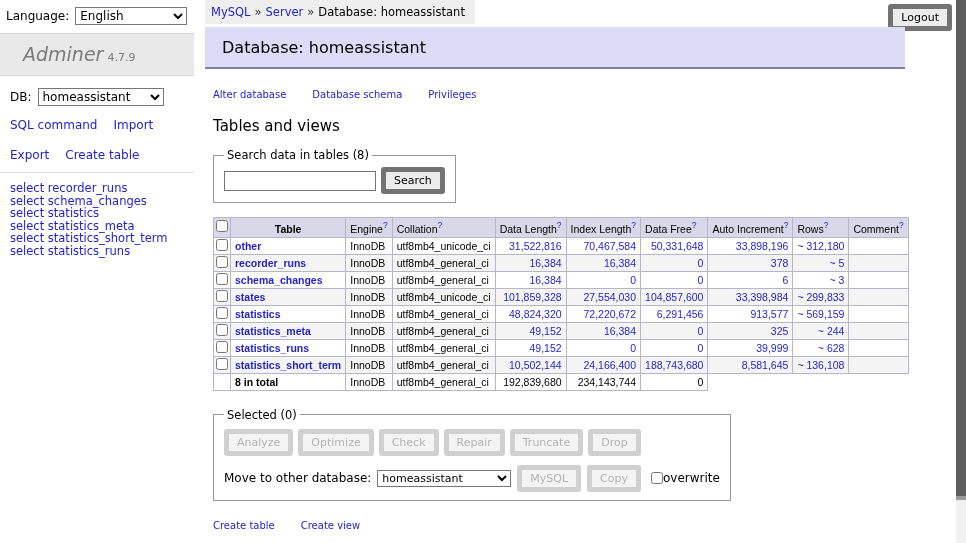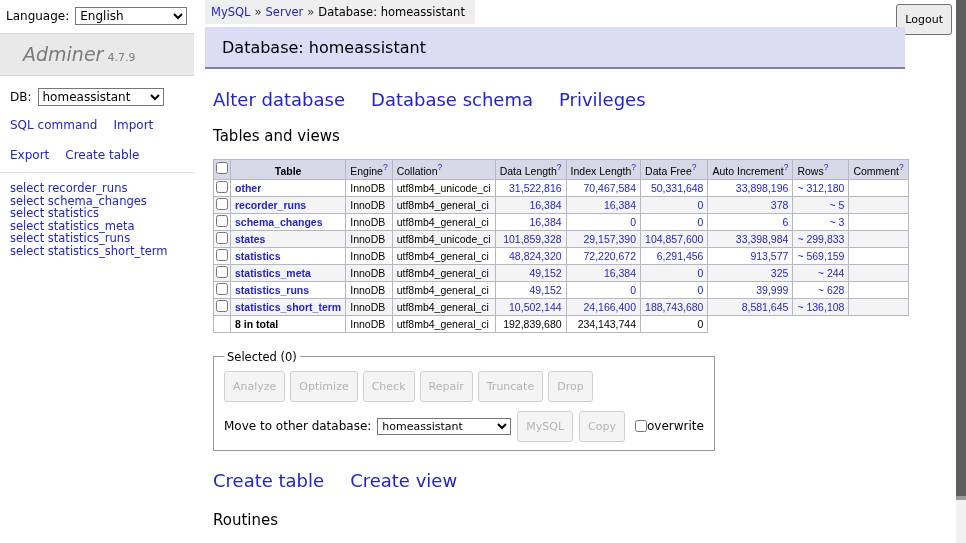--- a/index.html
+++ b/index.html
@@ -26,30 +26,30 @@
                   padding:10px 10px 0; width:178px; font-size:12px;gap:16px; }
   hr.side { border:0; border-top:1px solid #ddd; margin:10px 0 8px; }
   .table-links { padding:1px 10px; }
   .table-links a { display:block; font-size:11.5px; line-height:12.6px; }
 
   
   .breadcrumb { position:absolute; left:205px; top:0; background:#efefef;
                 padding:5px 10px 5px 6px; font-size:11.5px; white-space:nowrap; }
   .crumb-sep { color:#333; margin:0 4px; }
   .logout-btn { position:absolute; top:4px; right:14px; }
-  .btn { font-family:inherit; font-size:11px; padding:8px 8px; background:#ececec;
-         border:1px solid #737373; border-radius:3px; color:#000; cursor:pointer; }
+  .btn { font-family:inherit; font-size:11px; padding:2px 8px; background:#ececec;
+         border:5px solid #737373; border-radius:3px; color:#000; cursor:pointer; }
   .btn.disabled { color:#b4b4b4; border-color:#d0d0d0; background:#f4f4f4; cursor:default; }
 
   
   .main { position:absolute; left:205px; top:22px; width:700px; }
   h2.page-title { margin:5px 0 0; background:#dcdcf7; border-bottom:2px solid #7f7f9f;
                   padding:11px 0 10px 17px; font-size:16px; font-weight:normal; }
   .content { padding-left:8px; }
-  .link-row { display:flex; gap:26px; font-size:18px; }
+  .link-row { display:flex; gap:26px; font-size:10px; }
   .nav-links { margin-top:20px; }
   h3 { font-weight:normal; font-size:15px; margin:17px 0 0; }
   fieldset { border:1px solid #999; padding:3px 10px 8px; margin:13px 0 0; width:fit-content; }
   legend { font-size:11.5px; padding:0 3px; }
   .search-row { display:flex; align-items:center; gap:5px; margin-top:2px; }
   .search-input { width:152px; padding:2px 3px; border:1px solid #767676; font-size:12px; font-family:inherit; }
 
   
   table.db-table { margin-top:14px; border-collapse:collapse; table-layout:fixed;
                    font-family:"Liberation Sans", sans-serif; }
@@ -109,22 +109,22 @@
       <a href="#">Export</a>
       <a href="#">Create table</a>
     </div>
   <hr class="side">
   <div class="table-links">
 
       <a href="#">select recorder_runs</a>
       <a href="#">select schema_changes</a>
       <a href="#">select statistics</a>
       <a href="#">select statistics_meta</a>
+      <a href="#">select statistics_short_term</a>
       <a href="#">select statistics_runs</a>
-      <a href="#">select statistics_short_term</a>
     </div>
 </aside>
 
 <div class="breadcrumb">
   <a href="#">MySQL</a><span class="crumb-sep">»</span><a href="#">Server</a><span class="crumb-sep">»</span><span>Database: homeassistant</span>
 </div>
 <button class="btn logout-btn">Logout</button>
 
 <div class="main">
   <h2 class="page-title">Database: homeassistant</h2>
@@ -132,20 +132,27 @@
   <div class="content">
     <div class="link-row nav-links">
 
     <a href="#">Alter database</a>
         <a href="#">Database schema</a>
         <a href="#">Privileges</a>
       </div>
 
     <h3>Tables and views</h3>
 
+    <fieldset class="search">
+      <legend>Search data in tables (8)</legend>
+      <div class="search-row">
+        <input type="text" class="search-input" value="" style="">
+        <button class="btn">Search</button>
+      </div>
+    </fieldset>
 
     <table class="db-table">
       <colgroup>
         <col style="width:18px">
           <col style="width:124px">
           <col style="width:44px">
           <col style="width:100px">
         <col style="width:70px">
           <col style="width:76px">
           <col style="width:60px">
@@ -208,21 +215,21 @@
             <td class="num">~ 3</td>
             <td></td>
           </tr>
 
           <tr>
             <td class="check"><input type="checkbox" style=""></td>
             <td class="tname"><a href="#">states</a></td>
             <td>InnoDB</td>
             <td>utf8mb4_unicode_ci</td>
             <td class="num">101,859,328</td>
-            <td class="num">29,157,390</td>
+            <td class="num">27,554,030</td>
             <td class="num">104,857,600</td>
             <td class="num">33,398,984</td>
             <td class="num">~ 299,833</td>
             <td></td>
           </tr>
 
           <tr>
             <td class="check"><input type="checkbox" style=""></td>
             <td class="tname"><a href="#">statistics</a></td>
             <td>InnoDB</td>

